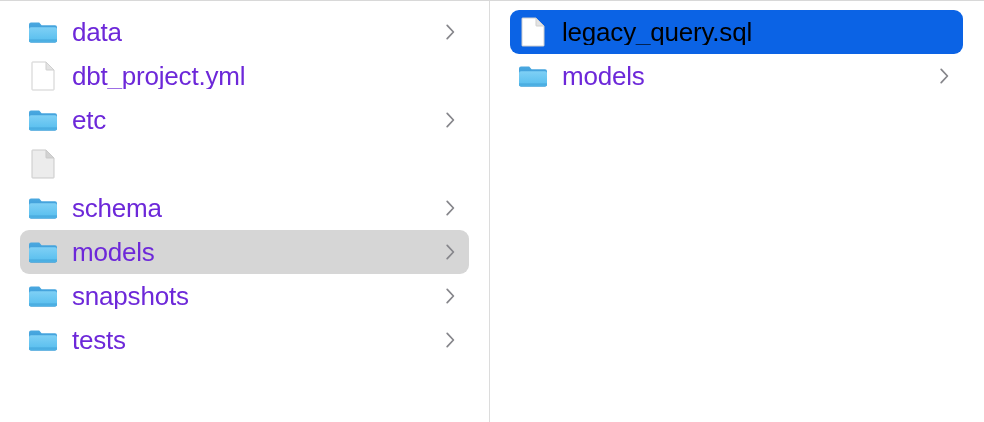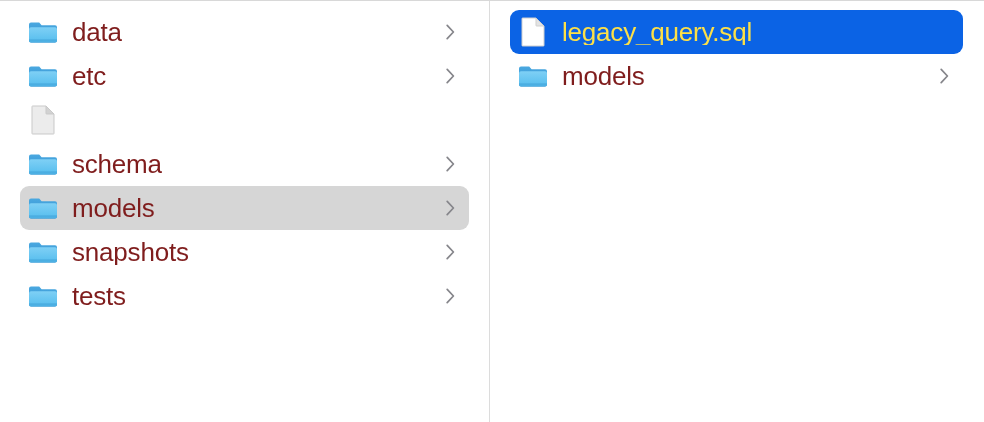--- a/index.html
+++ b/index.html
@@ -66,26 +66,26 @@
     align-items: center;
     justify-content: center;
     margin-right: 14px;
   }
   .icon-wrap svg { display: block; }
 
   .row-label {
     font-size: 26px;
     line-height: 1;
     letter-spacing: -0.2px;
-    color: #7f1d1d;
+    color: #6d28d9;
     white-space: nowrap;
     overflow: hidden;
     text-overflow: ellipsis;
   }
-  .row.sel-blue .row-label { color: #fde047; }
+  .row.sel-blue .row-label { color: #000000; }
 
   .spacer { flex: 1 1 auto; }
 
   .chevron {
     flex: 0 0 auto;
     width: 14px;
     height: 22px;
     margin-left: 8px;
     display: flex;
     align-items: center;
@@ -121,20 +121,35 @@
         <span class="row-label">data</span>
         <span class="spacer"></span>
         <span class="chevron">
           <svg width="9" height="16" viewBox="0 0 9 16">
             <path d="M1.2 1.3L7.4 8l-6.2 6.7" fill="none" stroke="#86868b" stroke-width="1.7" stroke-linecap="round" stroke-linejoin="round"></path>
           </svg>
         </span>
       </div>
       <div class="row">
         <span class="icon-wrap">
+          <svg width="24" height="30" viewBox="0 0 24 30">
+            <path d="M1 1.5a.5.5 0 0 1 .5-.5H15l8 8v19.5a.5.5 0 0 1-.5.5h-21a.5.5 0 0 1-.5-.5z" fill="#ffffff" stroke="#cfcfcf" stroke-width="1"></path>
+            <path d="M15 1l8 8h-7.5a.5.5 0 0 1-.5-.5z" fill="#e3e3e3" stroke="#cfcfcf" stroke-width="1"></path>
+          </svg>
+        </span>
+        <span class="row-label">dbt_project.yml</span>
+        <span class="spacer"></span>
+        <span class="chevron hidden">
+          <svg width="9" height="16" viewBox="0 0 9 16">
+            <path d="M1.2 1.3L7.4 8l-6.2 6.7" fill="none" stroke="#86868b" stroke-width="1.7" stroke-linecap="round" stroke-linejoin="round"></path>
+          </svg>
+        </span>
+      </div>
+      <div class="row">
+        <span class="icon-wrap">
           <svg width="30" height="24" viewBox="0 0 30 24">
             <defs>
               <linearGradient id="fback" x1="0" y1="0" x2="0" y2="1">
                 <stop offset="0" stop-color="#4aa8e0"></stop>
                 <stop offset="1" stop-color="#2e8fcf"></stop>
               </linearGradient>
               <linearGradient id="ffront" x1="0" y1="0" x2="0" y2="1">
                 <stop offset="0" stop-color="#7fd0f5"></stop>
                 <stop offset="0.82" stop-color="#5cc0ef"></stop>
                 <stop offset="1" stop-color="#45a9df"></stop>

